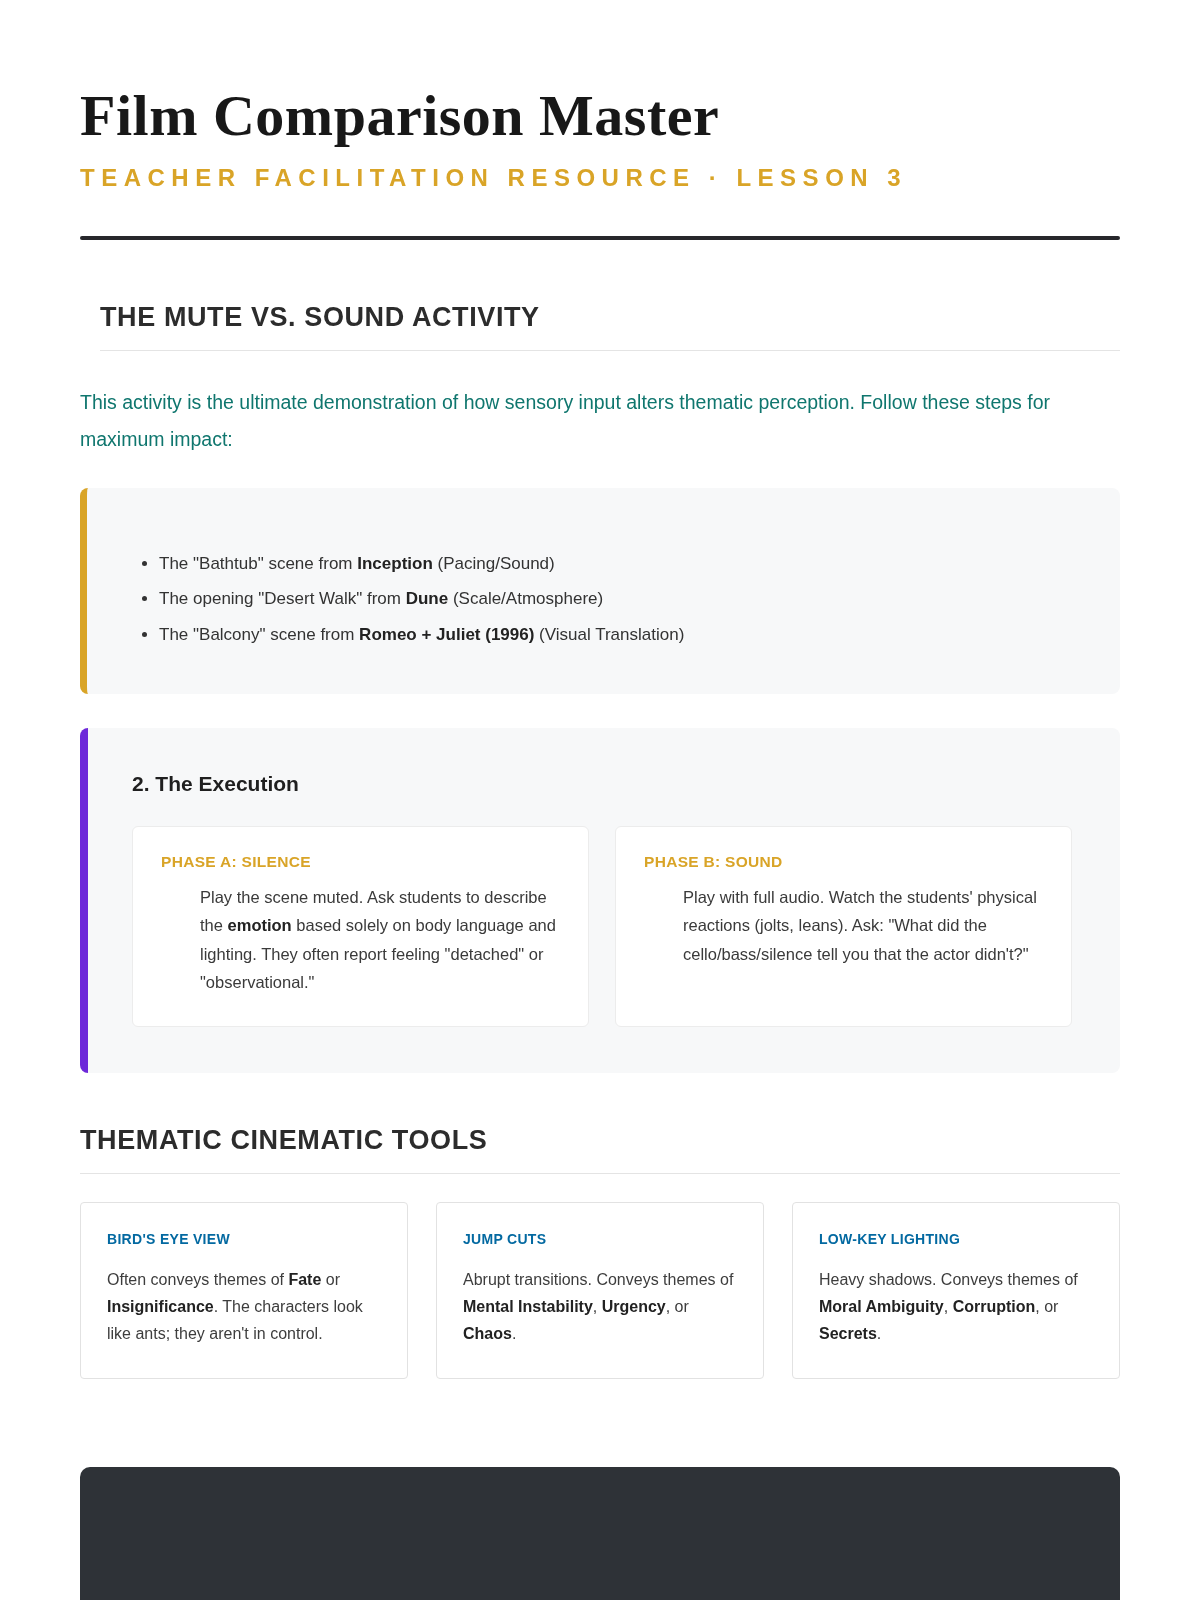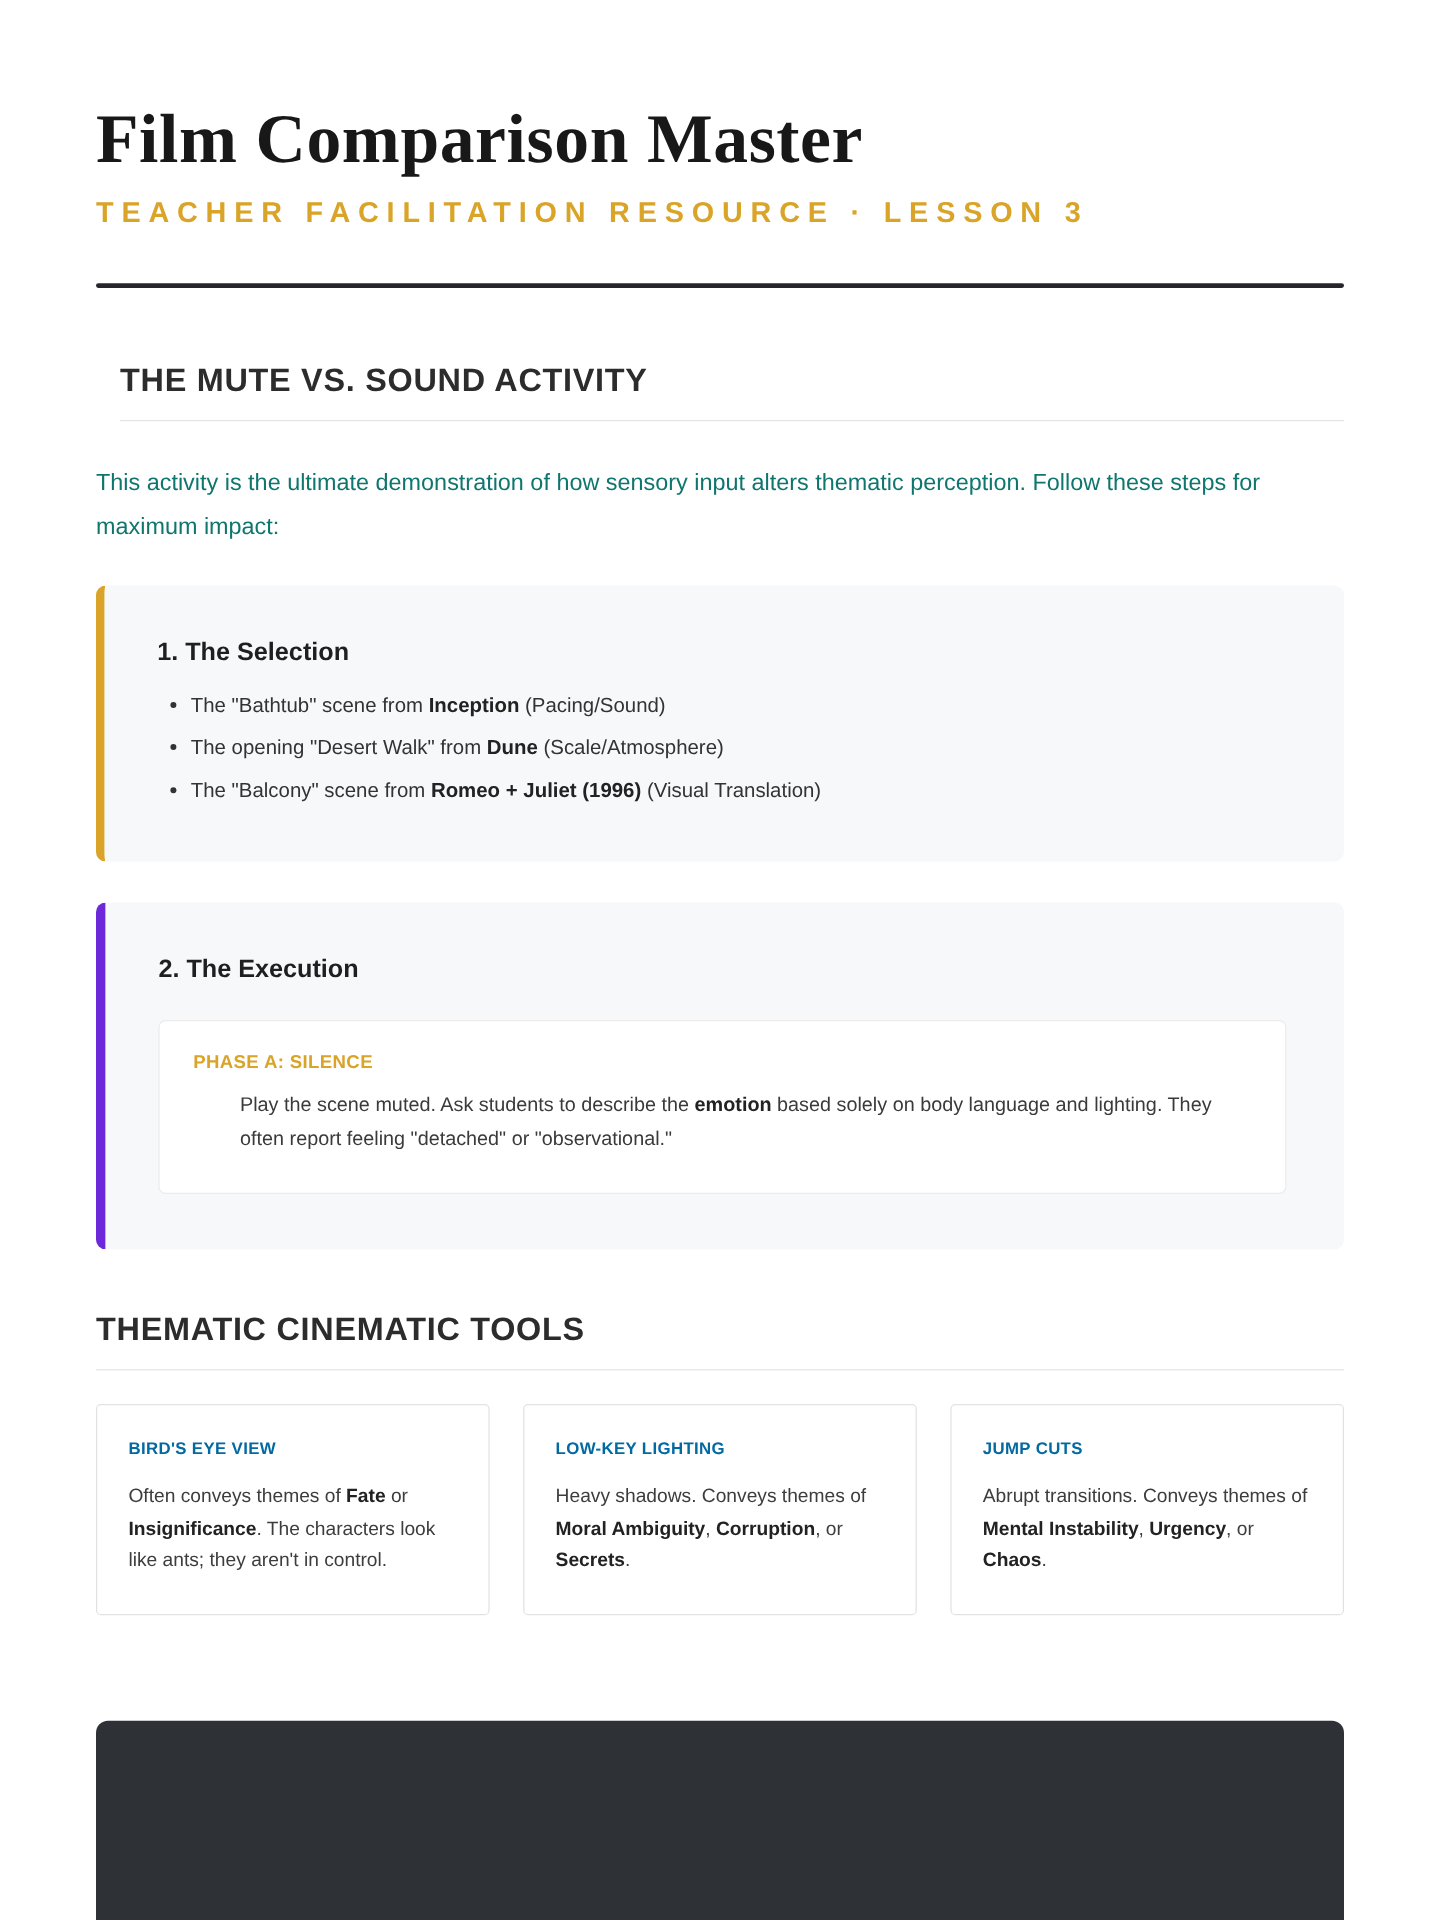--- a/index.html
+++ b/index.html
@@ -86,53 +86,56 @@
     <div class="subtitle">TEACHER FACILITATION RESOURCE · LESSON 3</div>
   </header>
 
   <div class="top-rule"></div>
 
   <section>
     <h2 class="section-heading activity-heading">THE MUTE VS. SOUND ACTIVITY</h2>
     <p class="intro">This activity is the ultimate demonstration of how sensory input alters thematic perception. Follow these steps for maximum impact:</p>
 
     <div class="step-card selection">
-      <h3 class="step-title">1. The Selection</h3>
       <ul class="step-list">
         <li><span>The "Bathtub" scene from </span><strong>Inception</strong><span> (Pacing/Sound)</span></li>
         <li><span>The opening "Desert Walk" from </span><strong>Dune</strong><span> (Scale/Atmosphere)</span></li>
         <li><span>The "Balcony" scene from </span><strong>Romeo + Juliet (1996)</strong><span> (Visual Translation)</span></li>
       </ul>
     </div>
 
     <div class="step-card execution">
       <h3 class="step-title">2. The Execution</h3>
       <div class="phase-row">
         <div class="phase-card">
           <div class="phase-label">PHASE A: SILENCE</div>
           <p class="phase-text"><span>Play the scene muted. Ask students to describe the </span><strong>emotion</strong><span> based solely on body language and lighting. They often report feeling "detached" or "observational."</span></p>
         </div>
+        <div class="phase-card">
+          <div class="phase-label">PHASE B: SOUND</div>
+          <p class="phase-text"><span>Play with full audio. Watch the students' physical reactions (jolts, leans). Ask: "What did the cello/bass/silence tell you that the actor didn't?"</span></p>
+        </div>
       </div>
     </div>
   </section>
 
   <section>
     <h2 class="section-heading tools-heading">THEMATIC CINEMATIC TOOLS</h2>
     <div class="tool-row">
       <div class="tool-card">
         <h3 class="tool-title">BIRD'S EYE VIEW</h3>
         <p class="tool-text"><span>Often conveys themes of </span><strong>Fate</strong><span> or </span><strong>Insignificance</strong><span>. The characters look like ants; they aren't in control.</span></p>
       </div>
       <div class="tool-card">
+        <h3 class="tool-title">JUMP CUTS</h3>
+        <p class="tool-text"><span>Abrupt transitions. Conveys themes of </span><strong>Mental Instability</strong><span>, </span><strong>Urgency</strong><span>, or </span><strong>Chaos</strong><span>.</span></p>
+      </div>
+      <div class="tool-card">
         <h3 class="tool-title">LOW-KEY LIGHTING</h3>
         <p class="tool-text"><span>Heavy shadows. Conveys themes of </span><strong>Moral Ambiguity</strong><span>, </span><strong>Corruption</strong><span>, or </span><strong>Secrets</strong><span>.</span></p>
-      </div>
-      <div class="tool-card">
-        <h3 class="tool-title">JUMP CUTS</h3>
-        <p class="tool-text"><span>Abrupt transitions. Conveys themes of </span><strong>Mental Instability</strong><span>, </span><strong>Urgency</strong><span>, or </span><strong>Chaos</strong><span>.</span></p>
       </div>
     </div>
   </section>
 
   <section class="discussion">
     
   </section>
 
 </div>
 

